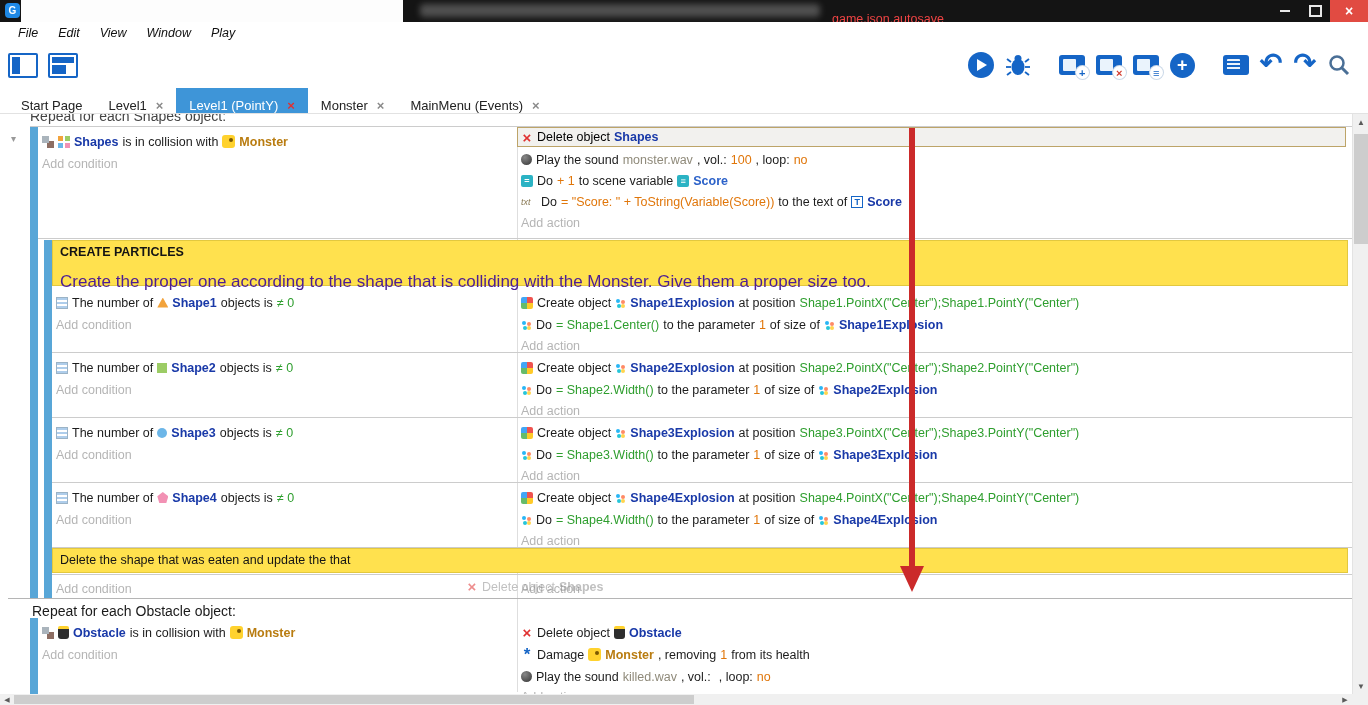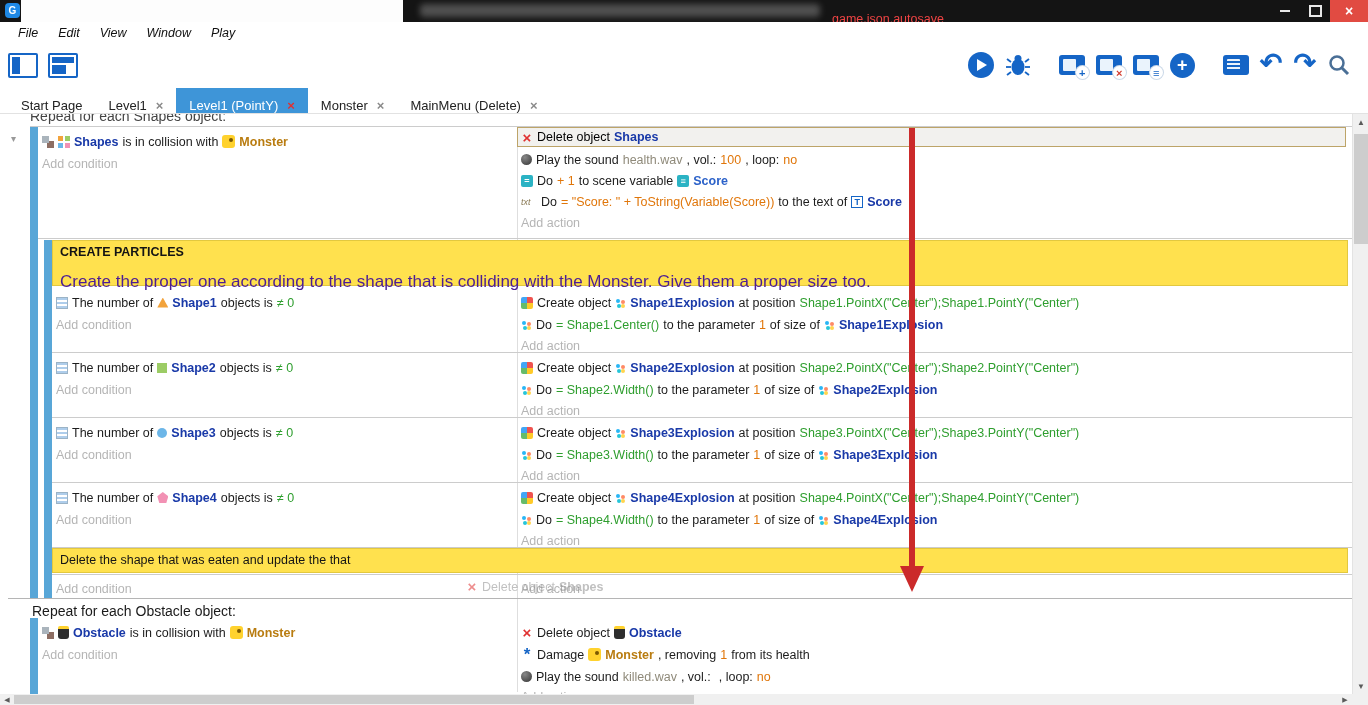--- a/index.html
+++ b/index.html
@@ -190,21 +190,21 @@
     </div>
     <div class="tab active">
       <span>Level1 (PointY)</span>
       <span class="x">×</span>
     </div>
     <div class="tab">
       <span>Monster</span>
       <span class="x">×</span>
     </div>
     <div class="tab">
-      <span>MainMenu (Delete)</span>
+      <span>MainMenu (Events)</span>
       <span class="x">×</span>
     </div>
   </div>
 
   <div class="events">
 
     <div class="divider"></div>
 
     <div class="evt-header" style="left:30px;top:-6px;color:#444;">Repeat for each Shapes object:</div>
     <div class="expander">▾</div>
@@ -233,21 +233,21 @@
     <div class="row add" style="left:42px;top:39px;">Add condition</div>
 
     <div class="selrow">
       <span class="i ic-del">×</span>
       <span>Delete object </span>
       <span class="ob">Shapes</span>
     </div>
     <div class="row" style="left:521px;top:35px;">
       <span class="i ic-sound"></span>
       <span>Play the sound </span>
-      <span class="fil">health.wav</span>
+      <span class="fil">monster.wav</span>
       <span>, vol.: </span>
       <span class="org">100</span>
       <span>, loop: </span>
       <span class="org">no</span>
     </div>
     <div class="row" style="left:521px;top:56px;">
       <span class="i ic-var">=</span>
       <span>Do </span>
       <span class="org">+ 1</span>
       <span> to scene variable </span>

